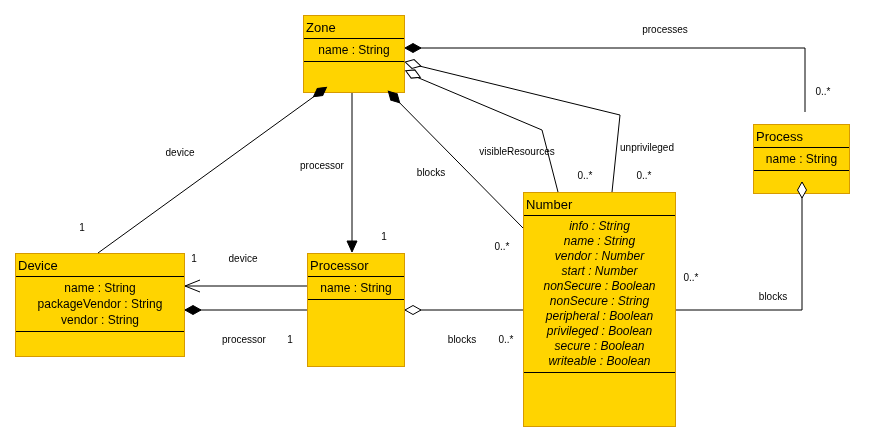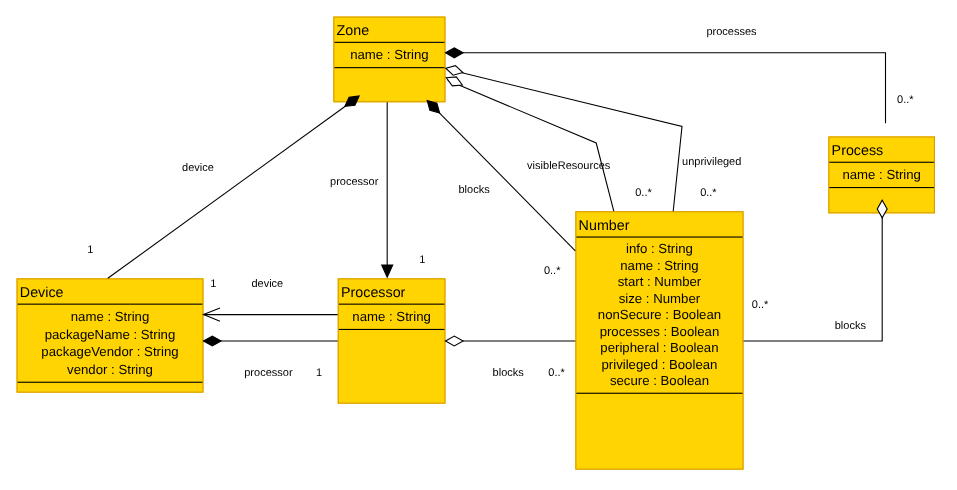--- a/index.html
+++ b/index.html
@@ -16,21 +16,21 @@
   .uml-title{
     flex:0 0 auto;border-bottom:1px solid #000;
     font-weight:normal;font-size:13px;line-height:15px;
     text-align:left;padding:4px 2px 3px 2px;
   }
   .uml-attrs{
     flex:0 0 auto;border-bottom:1px solid #000;
     font-size:12px;line-height:16px;padding:3px 4px;
     white-space:nowrap;overflow:hidden;text-align:center;
   }
-  .uml-attrs.tight{line-height:15px;}
+  .uml-attrs.tight{line-height:15px;font-style:italic;}
   .uml-ops{flex:1 1 auto;}
   svg.edges{position:absolute;left:0;top:0;}
   .edge-label{
     position:absolute;transform:translate(-50%,-50%);
     font-size:10px;line-height:14px;white-space:nowrap;
   }
 </style>
 </head>
 <body>
 
@@ -50,36 +50,36 @@
       <div>name : String</div>
     </div>
     <div class="uml-ops"></div>
   </div>
 
   <div class="uml-class" style="left:523px;top:192px;width:153px;height:235px">
     <div class="uml-title">Number</div>
     <div class="uml-attrs tight">
       <div>info : String</div>
       <div>name : String</div>
+      <div>vendor : Number</div>
       <div>start : Number</div>
-      <div>size : Number</div>
       <div>nonSecure : Boolean</div>
-      <div>processes : Boolean</div>
+      <div>nonSecure : String</div>
       <div>peripheral : Boolean</div>
       <div>privileged : Boolean</div>
       <div>secure : Boolean</div>
+      <div>writeable : Boolean</div>
     </div>
     <div class="uml-ops"></div>
   </div>
 
   <div class="uml-class" style="left:15px;top:253px;width:170px;height:104px">
     <div class="uml-title">Device</div>
     <div class="uml-attrs">
       <div>name : String</div>
-      <div>packageName : String</div>
       <div>packageVendor : String</div>
       <div>vendor : String</div>
     </div>
     <div class="uml-ops"></div>
   </div>
 
   <div class="uml-class" style="left:307px;top:253px;width:98px;height:114px">
     <div class="uml-title">Processor</div>
     <div class="uml-attrs">
       <div>name : String</div>

